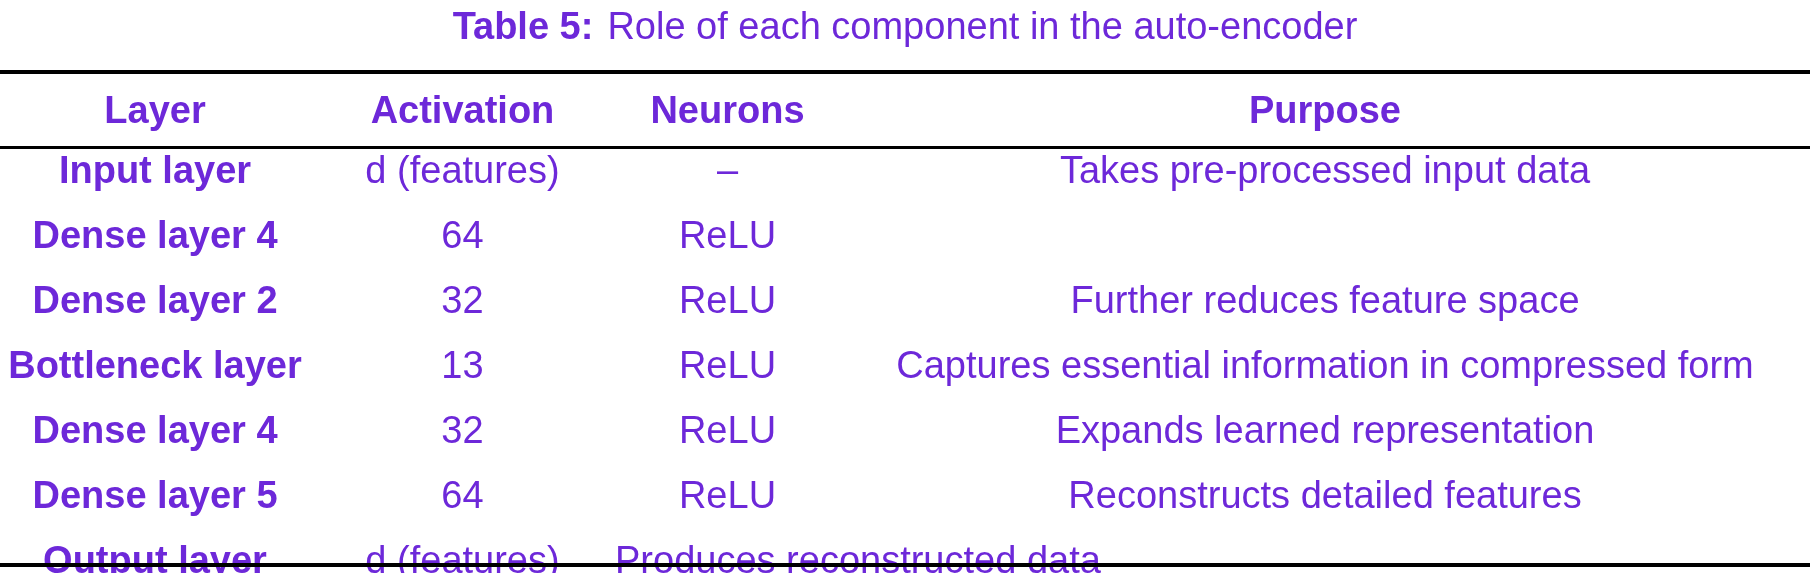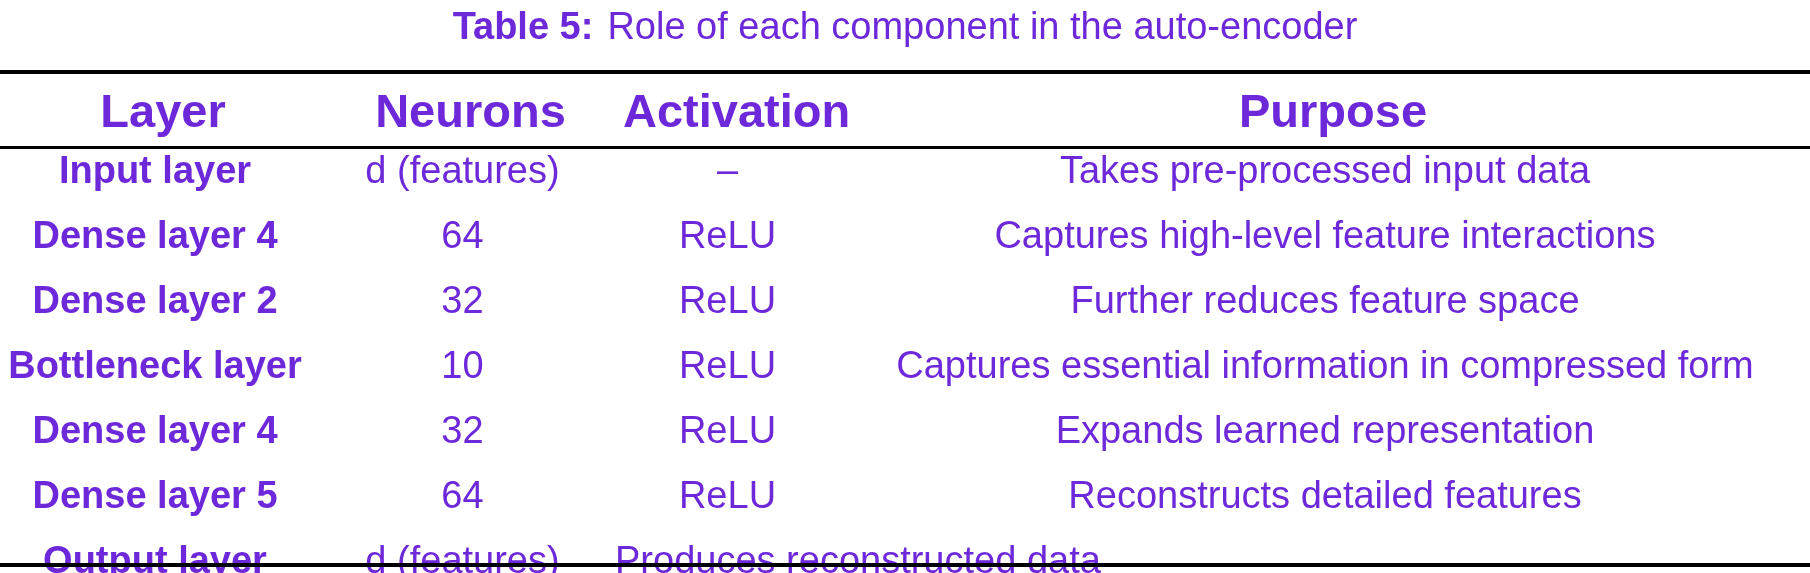--- a/index.html
+++ b/index.html
@@ -42,22 +42,21 @@
   .header-row {
     position: absolute;
     top: 74px;
     left: 0;
     width: 1600px;
     height: 72px;
     display: grid;
     grid-template-columns: 310px 305px 225px 970px;
     align-items: center;
     font-weight: bold;
-    font-size: 47px;
-    padding-left: 8px;
+    font-size: 38px;
   }
   .body-rows {
     position: absolute;
     top: 149px;
     left: 0;
     width: 1810px;
     height: 334px;
     display: grid;
     grid-template-rows: repeat(7, 1fr);
     gap: 22px;
@@ -82,49 +81,48 @@
 <div class="page">
 
   <div class="caption">
     <span class="cap-label">Table 5:</span><span>Role of each component in the auto-encoder</span>
   </div>
 
   <div class="rule rule-top"></div>
 
   <div class="header-row">
     <div class="cell">Layer</div>
+    <div class="cell">Activation</div>
     <div class="cell">Neurons</div>
-    <div class="cell">Activation</div>
     <div class="cell">Purpose</div>
   </div>
 
   <div class="rule rule-mid"></div>
 
   <div class="body-rows">
     <div class="row">
       <div class="cell cell-layer">Input layer</div>
       <div class="cell">d (features)</div>
       <div class="cell">–</div>
       <div class="cell">Takes pre-processed input data</div>
     </div>
     <div class="row">
       <div class="cell cell-layer">Dense layer 4</div>
       <div class="cell">64</div>
       <div class="cell">ReLU</div>
-      <div class="cell">Captures high-level feature interactions</div>
     </div>
     <div class="row">
       <div class="cell cell-layer">Dense layer 2</div>
       <div class="cell">32</div>
       <div class="cell">ReLU</div>
       <div class="cell">Further reduces feature space</div>
     </div>
     <div class="row">
       <div class="cell cell-layer">Bottleneck layer</div>
-      <div class="cell">10</div>
+      <div class="cell">13</div>
       <div class="cell">ReLU</div>
       <div class="cell">Captures essential information in compressed form</div>
     </div>
     <div class="row">
       <div class="cell cell-layer">Dense layer 4</div>
       <div class="cell">32</div>
       <div class="cell">ReLU</div>
       <div class="cell">Expands learned representation</div>
     </div>
     <div class="row">

